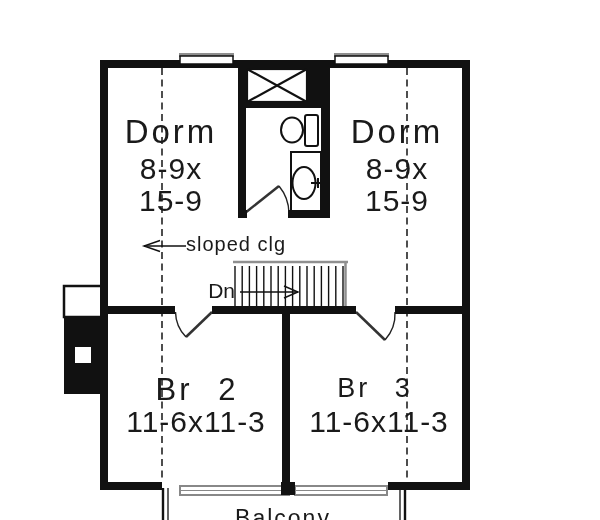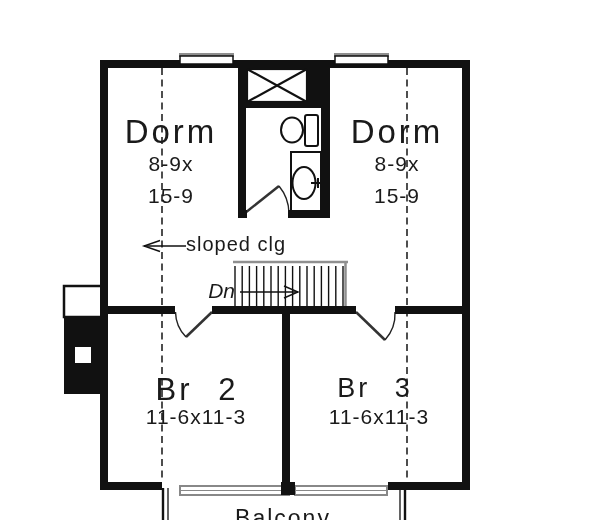--- a/index.html
+++ b/index.html
@@ -14,24 +14,24 @@
   }
   .plan svg{position:absolute;left:0;top:0;}
   .label{
     position:absolute;
     text-align:center;
     white-space:pre;
     color:#1a1a1a;
     line-height:1.05;
   }
   .room-name{font-size:33px;letter-spacing:3px;}
-  .room-dim{font-size:21px;letter-spacing:1px;}
+  .room-dim{font-size:30px;letter-spacing:1px;}
   .wide-space{word-spacing:14px;}
   .note{font-size:20px;letter-spacing:1px;text-align:left;}
-  .dn{font-size:21px;text-align:right;font-style:italic;}
+  .dn{font-size:21px;text-align:right;}
   .balcony-label{font-size:23px;letter-spacing:2px;}
 </style>
 </head>
 <body>
 
 <div class="plan">
 
   <svg width="600" height="520" viewBox="0 0 600 520">
 
     <g stroke="#222" stroke-width="1.6" stroke-dasharray="7,4.5">

